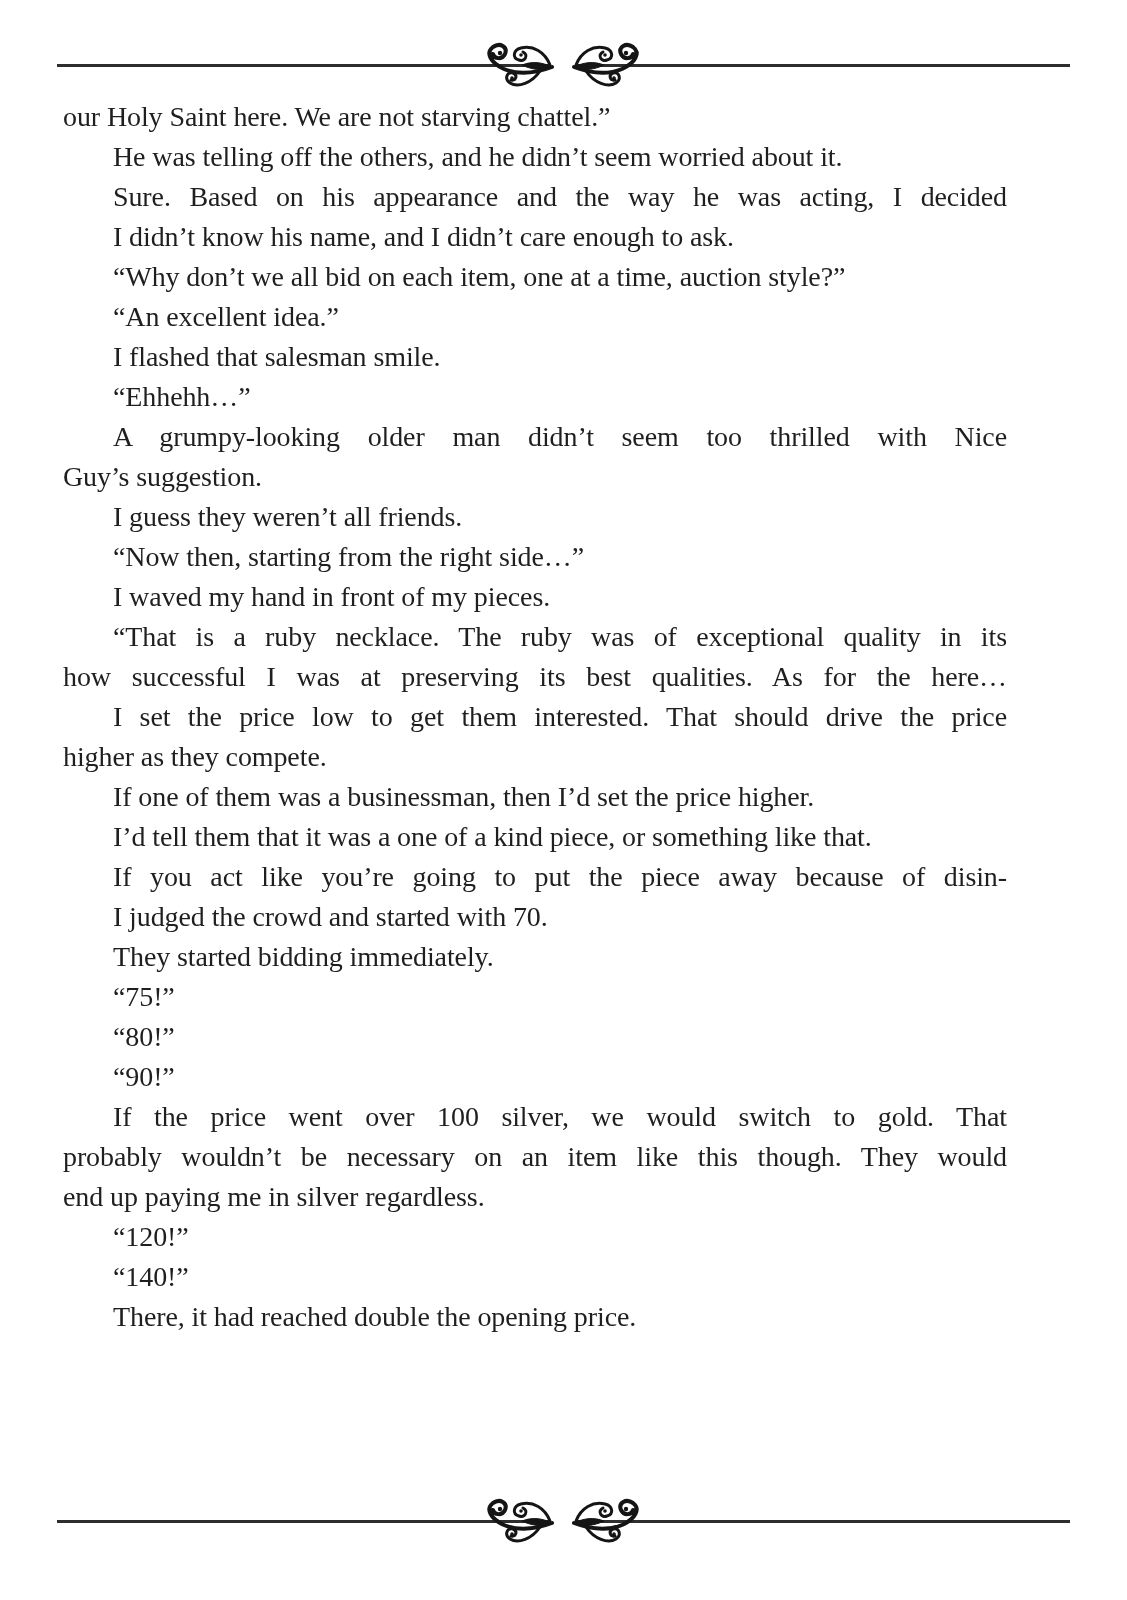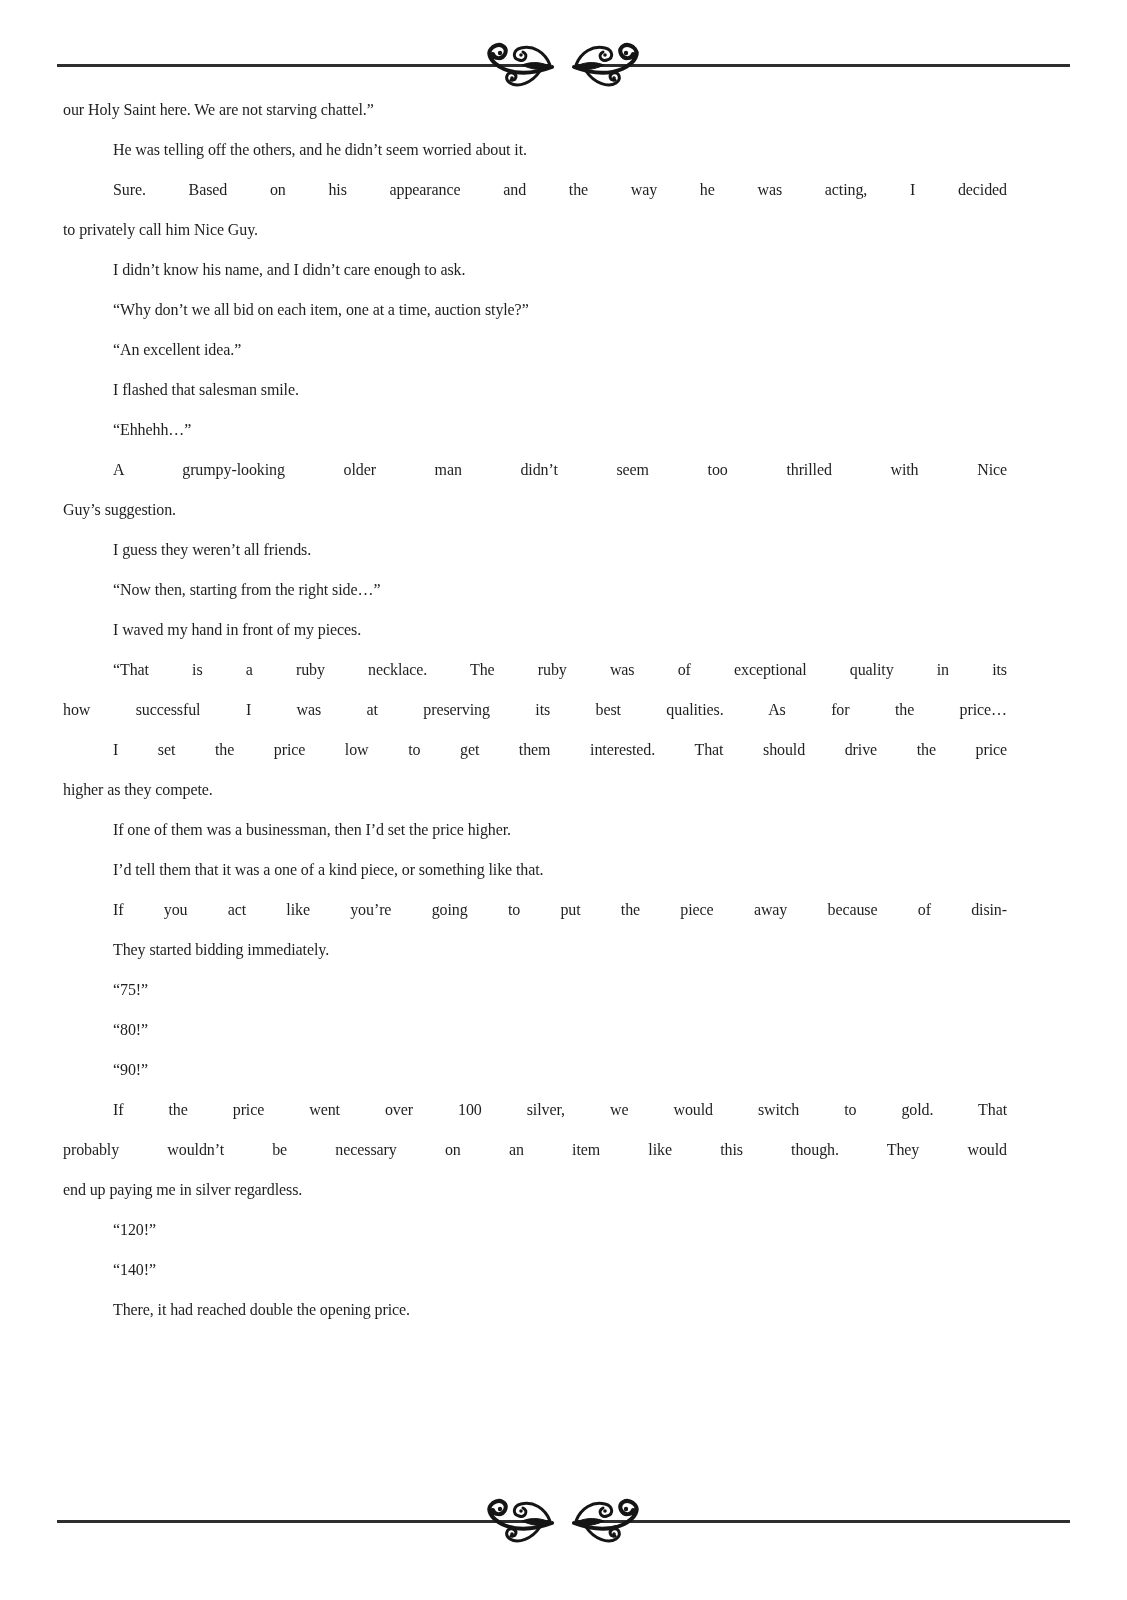--- a/index.html
+++ b/index.html
@@ -27,24 +27,24 @@
     position: absolute;
     left: 468px;
     width: 190px;
     height: 56px;
   }
   .ornament.top { top: 38px; }
   .ornament.bottom { top: 1494px; }
   .text-block {
     position: absolute;
     left: 63px;
-    top: 90px;
+    top: 97px;
     width: 944px;
     color: #1f1f1f;
-    font-size: 16px;
+    font-size: 28px;
     line-height: 40px;
     letter-spacing: -0.1px;
   }
   .line {
     text-align: left;
     white-space: normal;
   }
   .line.indent { text-indent: 50px; }
   .line.justify {
     text-align: justify;
@@ -78,38 +78,38 @@
       <circle cx="137" cy="17" r="1.8" fill="#151515" stroke="none"></circle>
       <circle cx="146" cy="40" r="1.8" fill="#151515" stroke="none"></circle>
     </g>
   </g>
 </svg>
 
 <div class="text-block">
     <div class="line">our Holy Saint here. We are not starving chattel.”</div>
     <div class="line indent">He was telling off the others, and he didn’t seem worried about it.</div>
     <div class="line indent justify">Sure. Based on his appearance and the way he was acting, I decided</div>
-    <div class="line">to privately call him Nice Guy.</div>
     <div class="line indent">I didn’t know his name, and I didn’t care enough to ask.</div>
     <div class="line indent">“Why don’t we all bid on each item, one at a time, auction style?”</div>
     <div class="line indent">“An excellent idea.”</div>
     <div class="line indent">I flashed that salesman smile.</div>
     <div class="line indent">“Ehhehh…”</div>
     <div class="line indent justify">A grumpy-looking older man didn’t seem too thrilled with Nice</div>
     <div class="line">Guy’s suggestion.</div>
     <div class="line indent">I guess they weren’t all friends.</div>
     <div class="line indent">“Now then, starting from the right side…”</div>
     <div class="line indent">I waved my hand in front of my pieces.</div>
     <div class="line indent justify">“That is a ruby necklace. The ruby was of exceptional quality in its</div>
-    <div class="line justify">how successful I was at preserving its best qualities. As for the price…</div>
+    <div class="line justify">how successful I was at preserving its best qualities. As for the here…</div>
     <div class="line indent justify">I set the price low to get them interested. That should drive the price</div>
     <div class="line">higher as they compete.</div>
     <div class="line indent">If one of them was a businessman, then I’d set the price higher.</div>
     <div class="line indent">I’d tell them that it was a one of a kind piece, or something like that.</div>
     <div class="line indent justify">If you act like you’re going to put the piece away because of disin-</div>
+    <div class="line indent">I judged the crowd and started with 70.</div>
     <div class="line indent">They started bidding immediately.</div>
     <div class="line indent">“75!”</div>
     <div class="line indent">“80!”</div>
     <div class="line indent">“90!”</div>
     <div class="line indent justify">If the price went over 100 silver, we would switch to gold. That</div>
     <div class="line justify">probably wouldn’t be necessary on an item like this though. They would</div>
     <div class="line">end up paying me in silver regardless.</div>
     <div class="line indent">“120!”</div>
     <div class="line indent">“140!”</div>
     <div class="line indent">There, it had reached double the opening price.</div>

